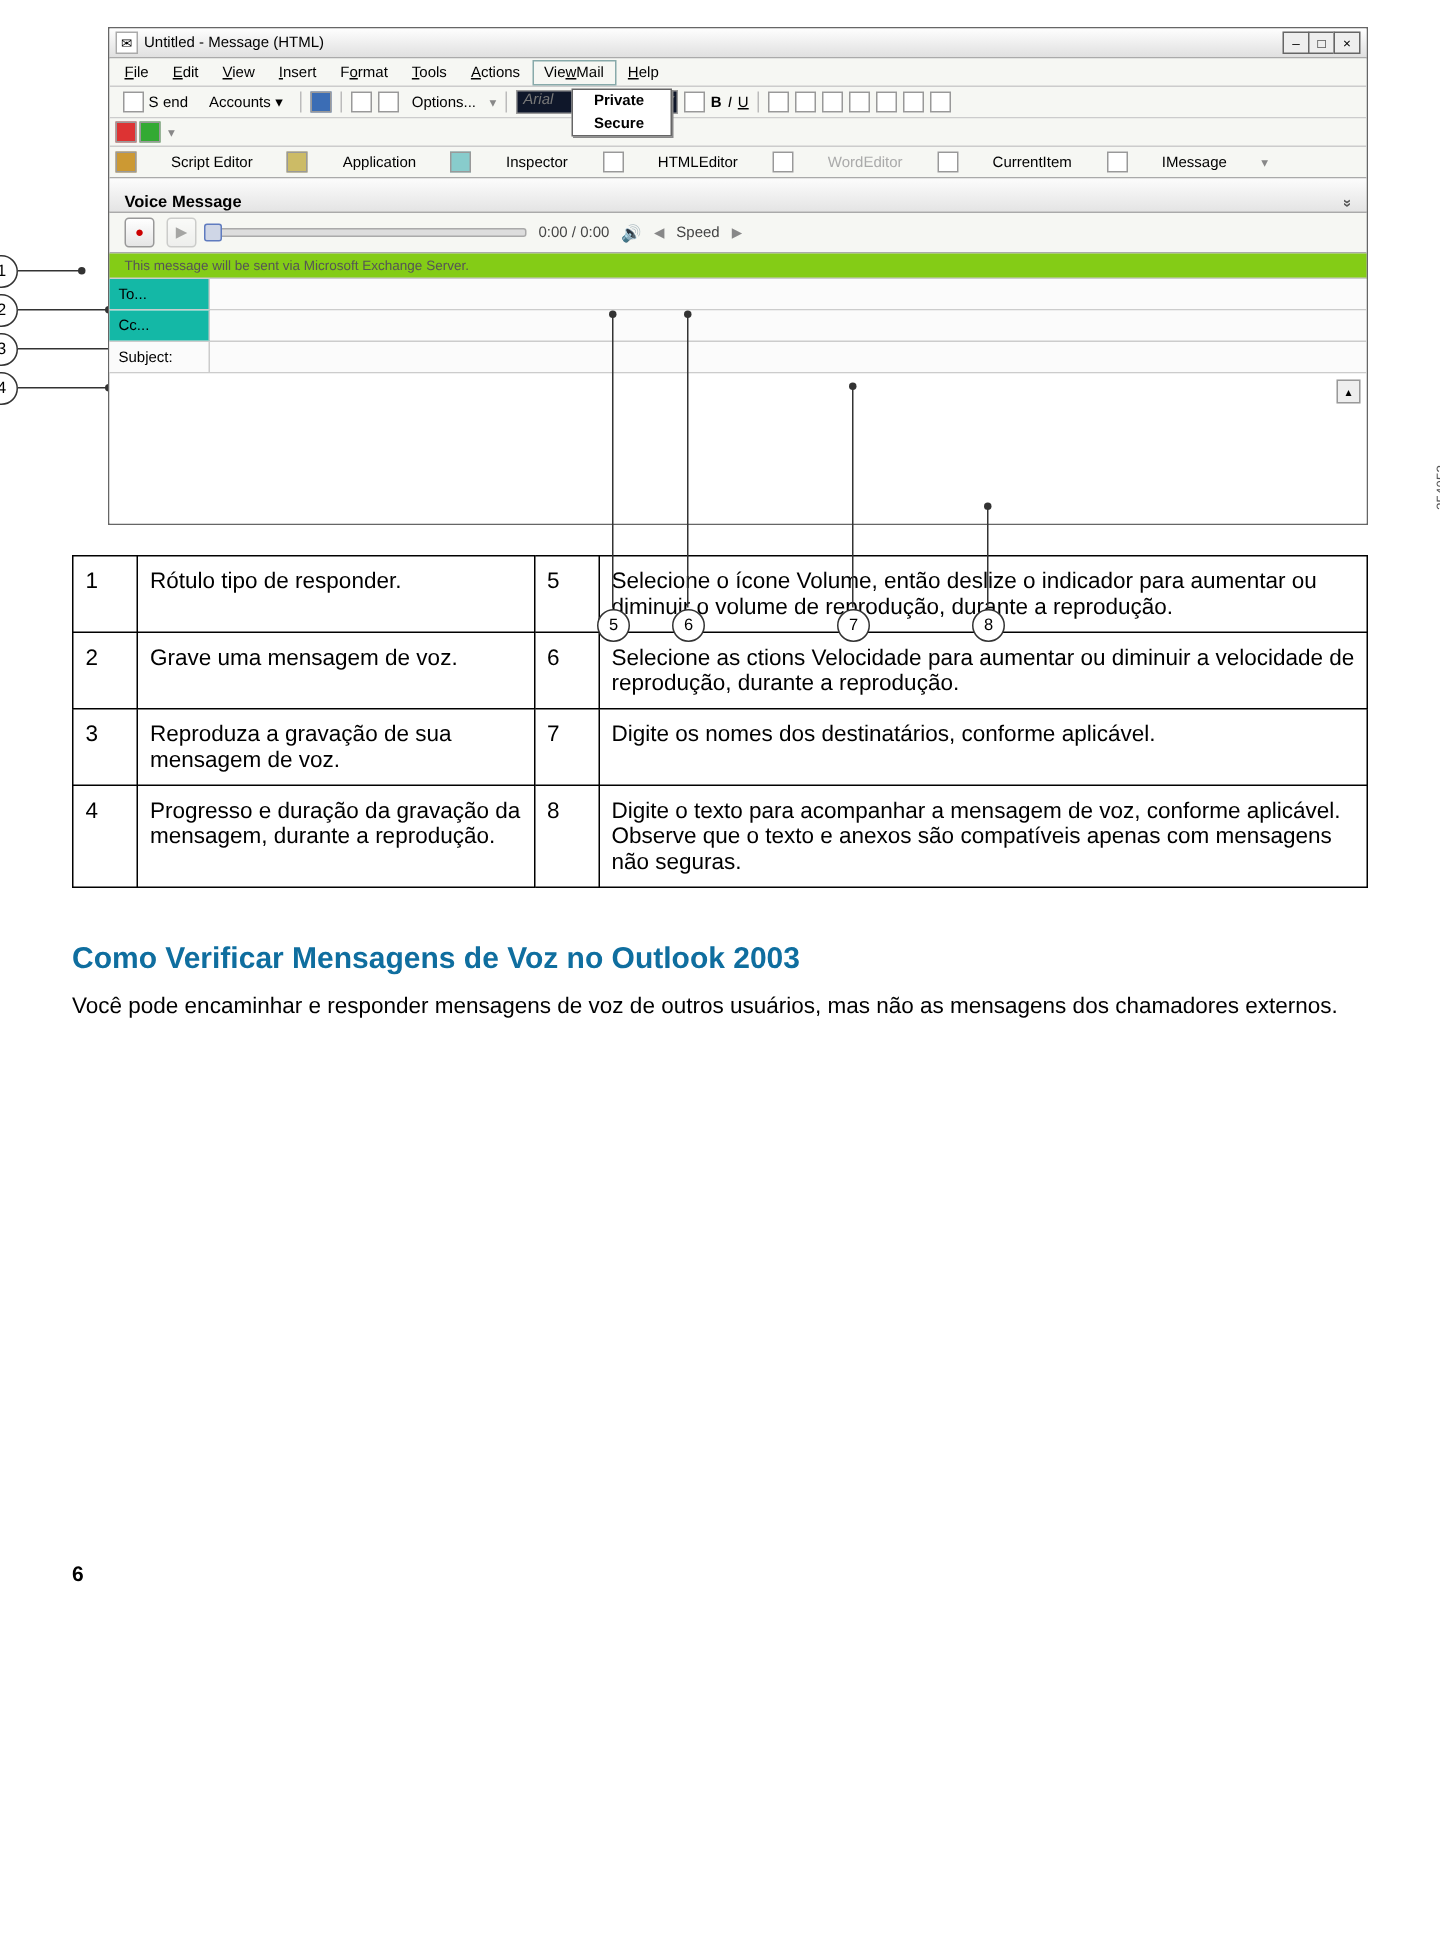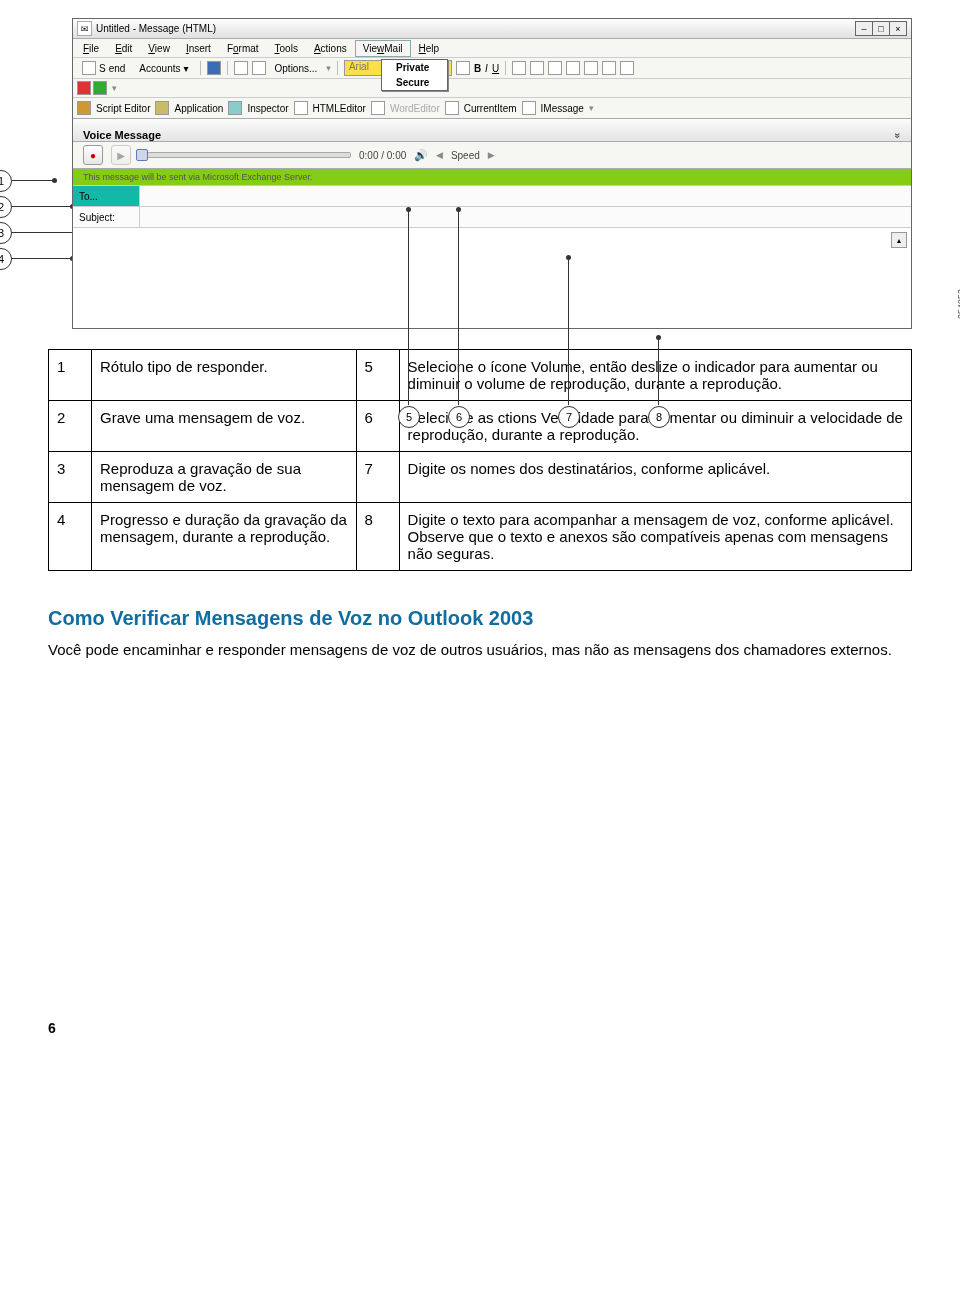--- a/index.html
+++ b/index.html
@@ -15,24 +15,24 @@
   .menubar{display:flex;align-items:center;height:18px;background:#f6f7f3;border-bottom:1px solid #ccc;font-size:10px;padding:0 2px;gap:0;}
   .menubar .mitem{padding:2px 7px;border:1px solid transparent;}
   .menubar .mitem .ul{text-decoration:underline;}
   .dropdown{position:absolute;top:40px;left:308px;background:#fff;border:1px solid #666;font-size:10px;box-shadow:1px 1px 0 #888;z-index:2;}
   .dropdown .did{padding:2px 18px 2px 14px;font-weight:bold;}
   .toolbar{display:flex;align-items:center;height:20px;background:#f6f7f3;border-bottom:1px solid #ccc;font-size:10px;padding:0 4px;gap:4px;}
   .tb-btn{display:flex;align-items:center;gap:3px;padding:1px 4px;border:1px solid transparent;}
   .tb-ico{width:12px;height:12px;border:1px solid #999;background:#fff;}
   .blue-disk{background:#3b6db5;}
   .tb-sep{width:1px;height:14px;background:#bbb;margin:0 2px;}
-  .combo{border:1px solid #999;background:#fde047;padding:0 12px 0 4px;height:14px;font-size:10px;color:#777;position:relative;min-width:46px;}
+  .combo{border:1px solid #999;background:#0f172a;padding:0 12px 0 4px;height:14px;font-size:10px;color:#777;position:relative;min-width:46px;font-style:italic;}
   .combo:after{content:"▾";position:absolute;right:2px;top:0;font-size:8px;}
   .smallrow{display:flex;align-items:center;height:18px;background:#f6f7f3;border-bottom:1px solid #ccc;padding:0 4px;gap:2px;}
-  .toolbar2{display:flex;align-items:center;height:20px;background:#f6f7f3;border-bottom:1px solid #aaa;font-size:10px;padding:0 4px;gap:1px;}
+  .toolbar2{display:flex;align-items:center;height:20px;background:#f6f7f3;border-bottom:1px solid #aaa;font-size:10px;padding:0 4px;gap:19px;}
   .tool-label{padding:1px 4px;}
   .vm-row{display:flex;align-items:flex-end;justify-content:space-between;height:22px;background:linear-gradient(#fcfcfc,#e4e4e4);border-bottom:1px solid #aaa;font-size:11px;font-weight:bold;padding:0 10px;}
   .chev{font-size:10px;color:#555;transform:rotate(90deg);display:inline-block;}
   .player{display:flex;align-items:center;height:26px;background:#f6f7f3;border-bottom:1px solid #aaa;padding:0 10px;gap:8px;font-size:10px;color:#444;}
   .pbtn{width:18px;height:18px;border:1px solid #999;border-radius:3px;background:linear-gradient(#fff,#e5e5e5);display:flex;align-items:center;justify-content:center;}
   .rec{color:#c00;font-size:10px;}
   .pbtn.disabled{opacity:.45;}
   .track{flex:0 0 210px;height:4px;background:#ddd;border:1px solid #aaa;position:relative;border-radius:2px;}
   .thumb{position:absolute;left:-4px;top:-4px;width:10px;height:10px;background:#cfd6e6;border:1px solid #5f7bbf;border-radius:2px;}
   .spk{font-size:11px;}
@@ -184,20 +184,26 @@
       <span class="arrow">▶</span>
     </div>
     <div class="note">This message will be sent via Microsoft Exchange Server.</div>
     <div class="fieldrow">
       <div class="lab">
             <span>To...</span>
           </div>
       <div class="inp"></div>
     </div>
     <div class="fieldrow">
+      <div class="lab">
+            <span>Cc...</span>
+          </div>
+      <div class="inp"></div>
+    </div>
+    <div class="fieldrow">
       <div class="lab" style="background:#fbfbfb;border-right:none;">Subject:</div>
       <div class="inp" style="border-left:1px solid #ccc;"></div>
     </div>
     <div class="body-area">
       <div class="scroll">▴</div>
     </div>
   </div>
 
   <span class="imgno">254953</span>
 

